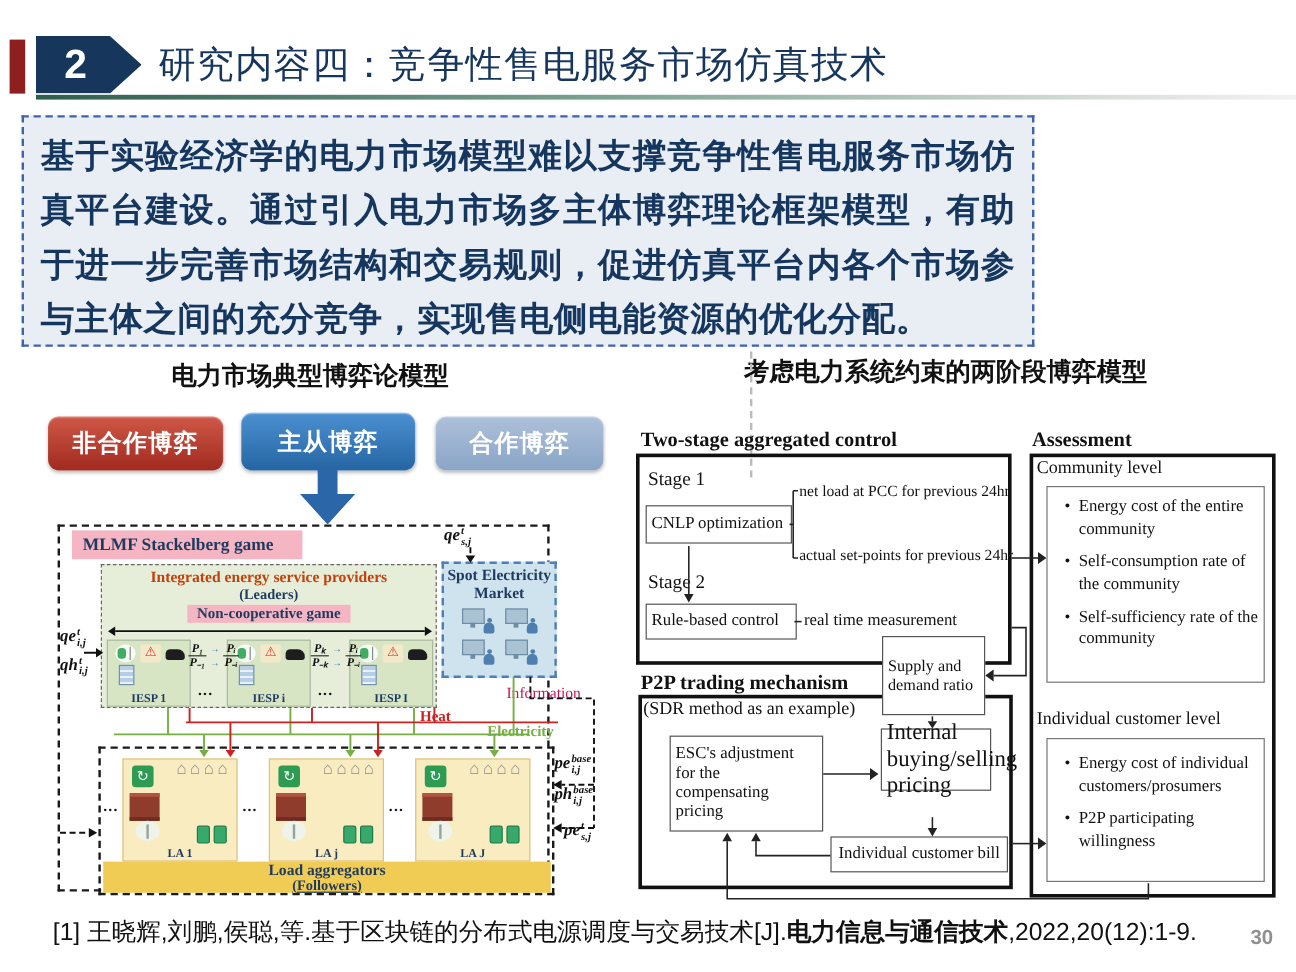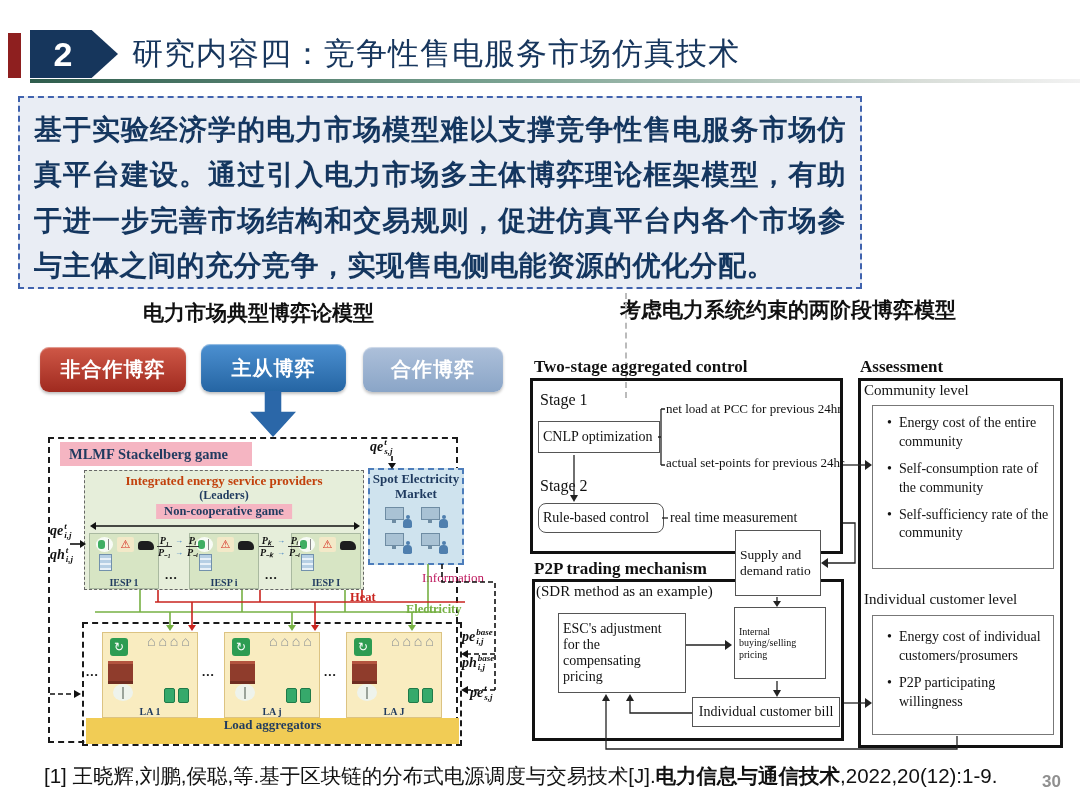--- a/index.html
+++ b/index.html
@@ -335,20 +335,21 @@
             <div class="bat"></div>
             <div class="bat"></div>
           </div>
         <div class="tile-label">LA J</div>
       </div>
       <div class="dots" style="left:2px;top:40px;position:absolute;">...</div>
       <div class="dots" style="left:118px;top:40px;position:absolute;">...</div>
       <div class="dots" style="left:240px;top:40px;position:absolute;">...</div>
       <div class="la-band">
         <div class="t1">Load aggregators</div>
+        <div class="t2">(Followers)</div>
       </div>
     </div>
 
     <span class="math m-pe1">
       <span>pe</span>
       <span class="ss">
           <span>base</span>
           <span>i,j</span>
         </span>
     </span>
@@ -425,21 +426,21 @@
   <div class="rdiag">
     <div class="rd-label" style="left:4px;top:12px;">Two-stage aggregated control</div>
     <div class="tbox" style="left:0;top:33px;width:313px;height:176px;"></div>
     <div class="rtext" style="left:10px;top:46px;">Stage 1</div>
     <div class="sbox" style="left:8px;top:76px;width:122px;height:32px;">
       <span>CNLP optimization</span>
     </div>
     <div class="rt-small" style="left:136px;top:56px;">net load at PCC for previous 24hr</div>
     <div class="rt-small" style="left:136px;top:110px;">actual set-points for previous 24hr</div>
     <div class="rtext" style="left:10px;top:132px;">Stage 2</div>
-    <div class="sbox" style="left:8px;top:158px;width:126px;height:30px;border-radius:8px;">
+    <div class="sbox" style="left:8px;top:158px;width:126px;height:30px;">
       <span>Rule-based control</span>
     </div>
     <div class="rt-small" style="left:140px;top:165px;font-size:14px;">real time measurement</div>
 
     <div class="rd-label" style="left:330px;top:12px;">Assessment</div>
     <div class="tbox" style="left:328px;top:33px;width:205px;height:370px;"></div>
     <div class="rtext" style="left:334px;top:37px;font-size:15px;">Community level</div>
     <div class="inner-list" style="left:342px;top:60px;width:182px;height:164px;">
       <div class="bl">
           <span class="dot">•</span>
@@ -465,21 +466,21 @@
           <span>P2P participating willingness</span>
         </div>
     </div>
 
     <div class="rd-label" style="left:4px;top:214px;">P2P trading mechanism</div>
     <div class="tbox" style="left:2px;top:234px;width:312px;height:162px;"></div>
     <div class="rtext" style="left:6px;top:238px;font-size:15px;">(SDR method as an example)</div>
     <div class="sbox" style="left:28px;top:268px;width:128px;height:80px;font-size:14px;">
       <span>ESC's adjustment for the compensating pricing</span>
     </div>
-    <div class="sbox" style="left:204px;top:262px;width:92px;height:72px;font-size:10px;">
+    <div class="sbox" style="left:204px;top:262px;width:92px;height:52px;font-size:19px;">
       <span>Internal buying/selling pricing</span>
     </div>
     <div class="sbox" style="left:162px;top:352px;width:148px;height:30px;justify-content:center;">
       <span>Individual customer bill</span>
     </div>
     <div class="sbox" style="left:205px;top:185px;width:86px;height:66px;font-size:13.5px;z-index:3;">
       <span>Supply and demand ratio</span>
     </div>
 
     <svg width="545" height="410" viewBox="0 0 545 410">

